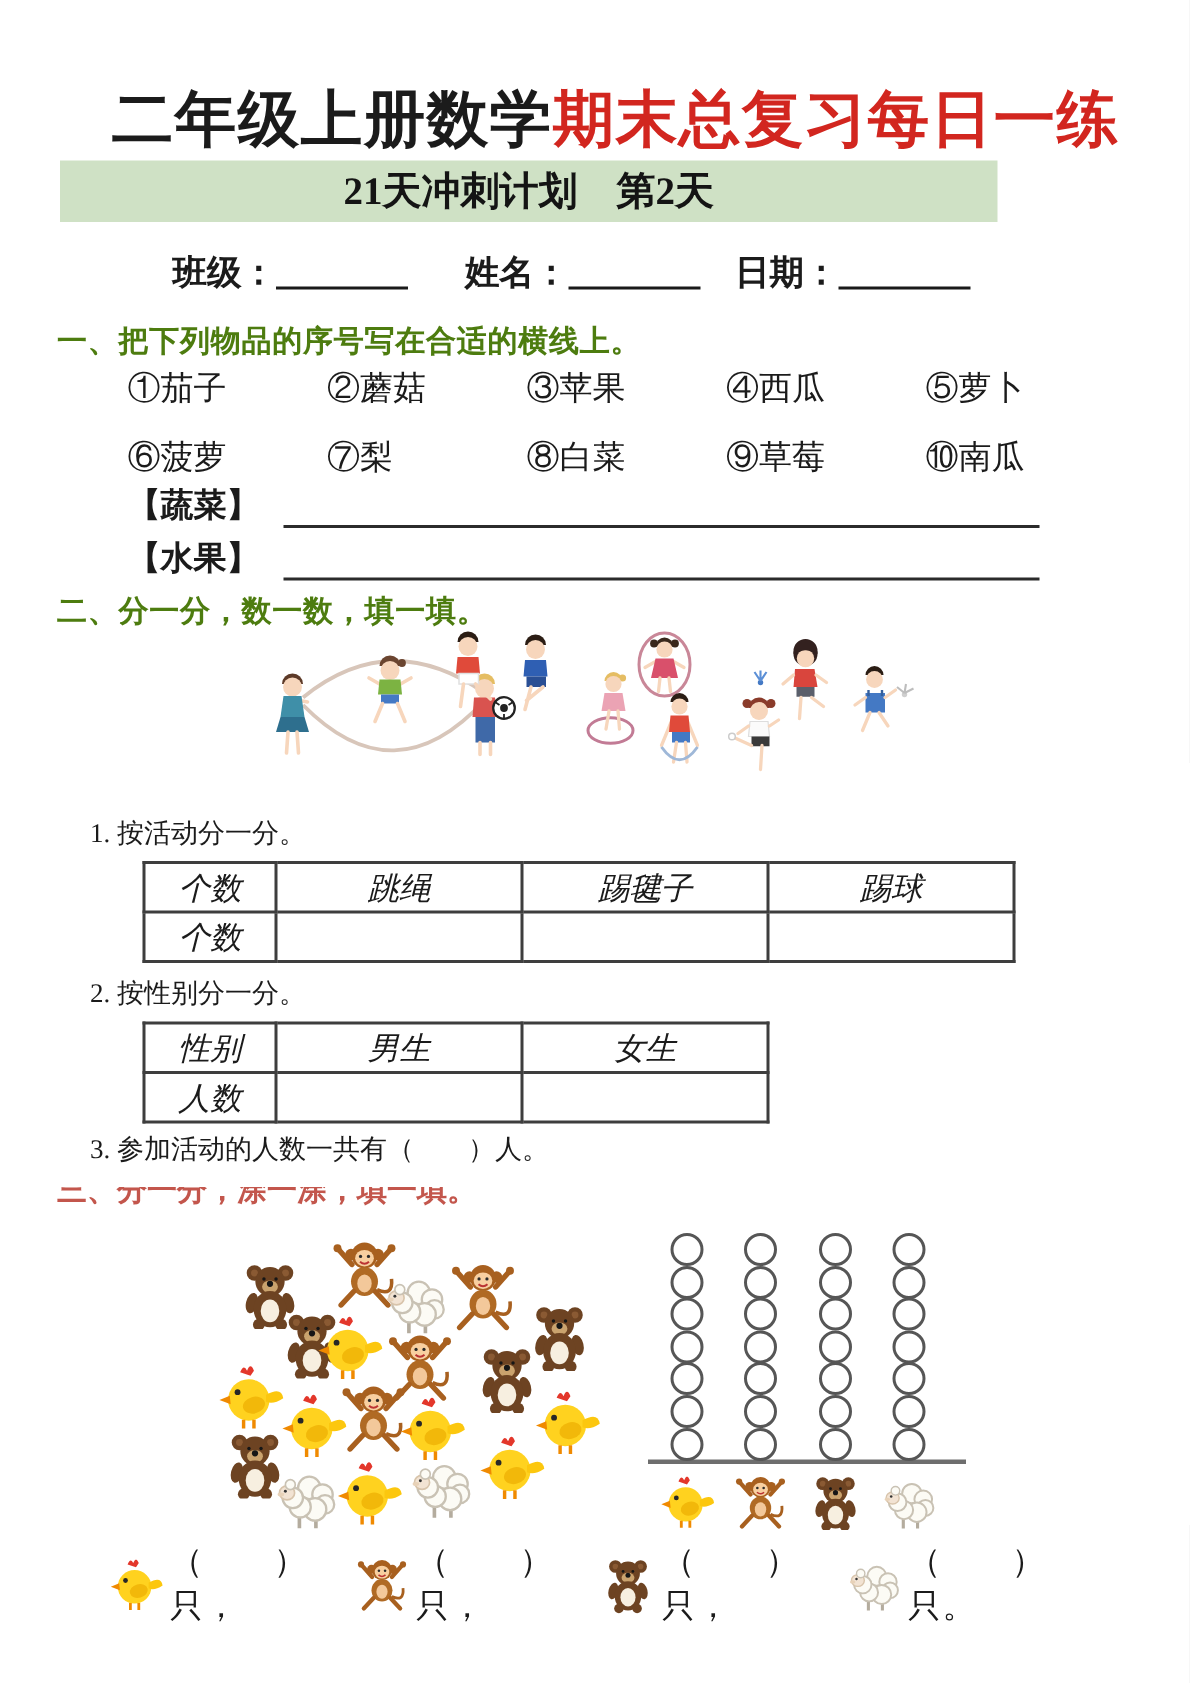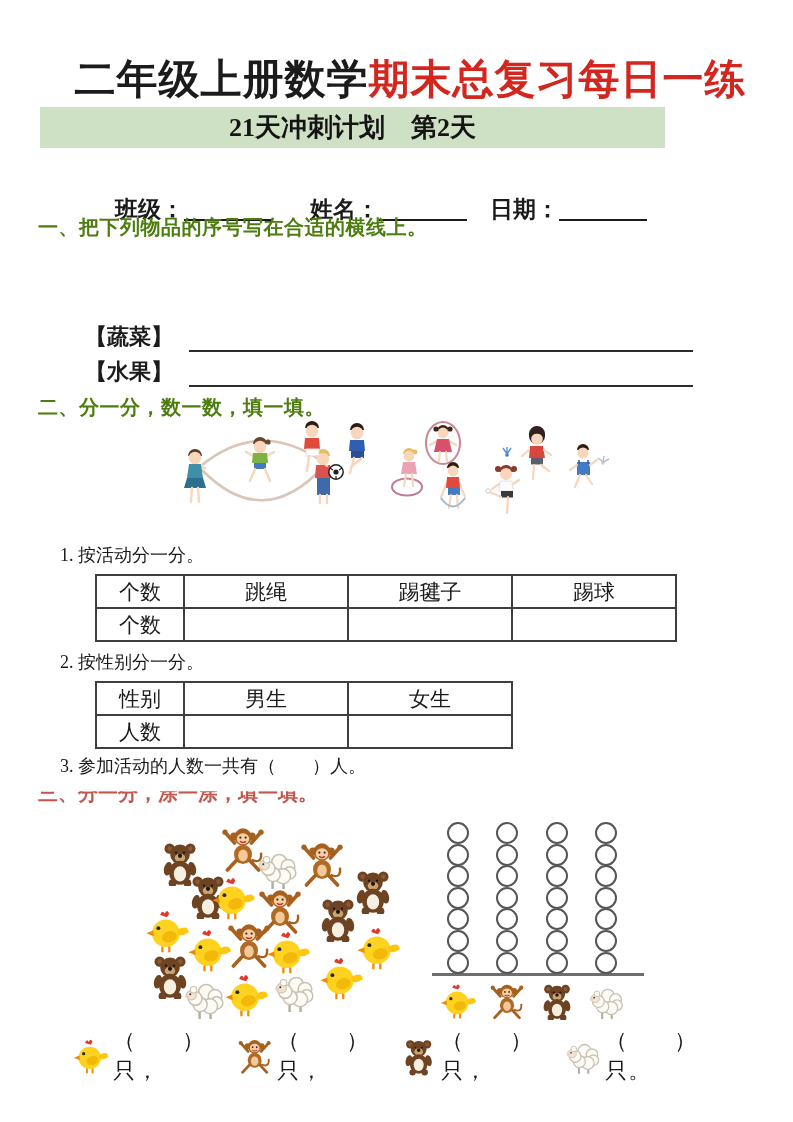--- a/index.html
+++ b/index.html
@@ -5,32 +5,32 @@
   html,body{margin:0;padding:0;background:#e9e9e9;}
   .page{position:relative;width:793px;height:1122px;margin:0 auto;background:#ffffff;
         font-family:"Liberation Serif","DejaVu Serif",serif;color:#1b1b1b;overflow:hidden;padding-left:28px;}
   .abs{position:absolute;}
   
   .title{left:0;top:52px;width:100%;text-align:center;font-size:41px;font-weight:700;letter-spacing:1px;}
   .title .red{color:#d2261f;}
   .band{left:40px;top:107px;width:625px;height:41px;background:#cfe1c5;text-align:center;
         line-height:41px;font-size:26px;font-weight:700;color:#141414;}
   .info-row{top:166px;font-size:23px;font-weight:700;}
-  .info-row .lbl{display:inline-block;margin-top:28px;}
+  .info-row .lbl{display:inline-block;}
   .blank{display:inline-block;width:88px;height:24px;border-bottom:2.5px solid #1a1a1a;vertical-align:-4px;}
   
   .h-red{left:38px;font-size:20px;font-weight:700;color:#4d7c0f;letter-spacing:0.5px;}
   
   .items-grid{left:85px;top:244px;width:670px;display:grid;grid-template-columns:repeat(5,133px);
               grid-row-gap:16px;font-size:22px;}
   .bracket-row{left:85px;width:608px;height:30px;display:flex;align-items:flex-end;font-size:22px;font-weight:700;gap:12px;}
   .bracket-row .bline{flex:1;border-bottom:2px solid #2b2b2b;height:26px;margin-left:4px;}
   
   .sub-label{left:60px;font-size:18px;}
-  table.wt{position:absolute;left:95px;border-collapse:collapse;table-layout:fixed;font-size:21px;}
+  table.wt{position:absolute;left:95px;border-collapse:collapse;table-layout:fixed;font-size:21px;font-style:italic;}
   table.wt th,table.wt td{border:2px solid #3e3e3e;height:31px;text-align:center;font-weight:400;padding:0;}
   
   .s3-head{left:38px;top:780px;font-size:20px;font-weight:700;color:#c3564c;}
   .s3-head span{display:inline-block;clip-path:inset(42% 0 -4% 0);}
   .animal{position:absolute;}
   
   .tally{left:430px;top:816px;width:226px;height:216px;}
   .tally-col{position:absolute;top:6px;}
   .circ{box-sizing:border-box;width:22px;height:22px;border:2.6px solid #565656;border-radius:50%;
         background:#fff;margin-bottom:-0.4px;}
@@ -118,20 +118,32 @@
     <span class="lbl">班级：</span><span class="blank"></span>
   </div>
   <div class="abs info-row" style="left:310px;text-align:center;">
     <span class="lbl">姓名：</span><span class="blank"></span>
   </div>
   <div class="abs info-row" style="left:490px;">
     <span class="lbl">日期：</span><span class="blank"></span>
   </div>
 
   <div class="abs h-red" style="top:214px;">一、把下列物品的序号写在合适的横线上。</div>
+  <div class="abs items-grid">
+    <span>①茄子</span>
+    <span>②蘑菇</span>
+    <span>③苹果</span>
+    <span>④西瓜</span>
+    <span>⑤萝卜</span>
+    <span>⑥菠萝</span>
+    <span>⑦梨</span>
+    <span>⑧白菜</span>
+    <span>⑨草莓</span>
+    <span>⑩南瓜</span>
+  </div>
   <div class="abs bracket-row" style="top:322px;">
     <span>【蔬菜】</span>
     <span class="bline"></span>
   </div>
   <div class="abs bracket-row" style="top:357px;">
     <span>【水果】</span>
     <span class="bline"></span>
   </div>
 
   <div class="abs h-red" style="top:394px;">二、分一分，数一数，填一填。</div>

